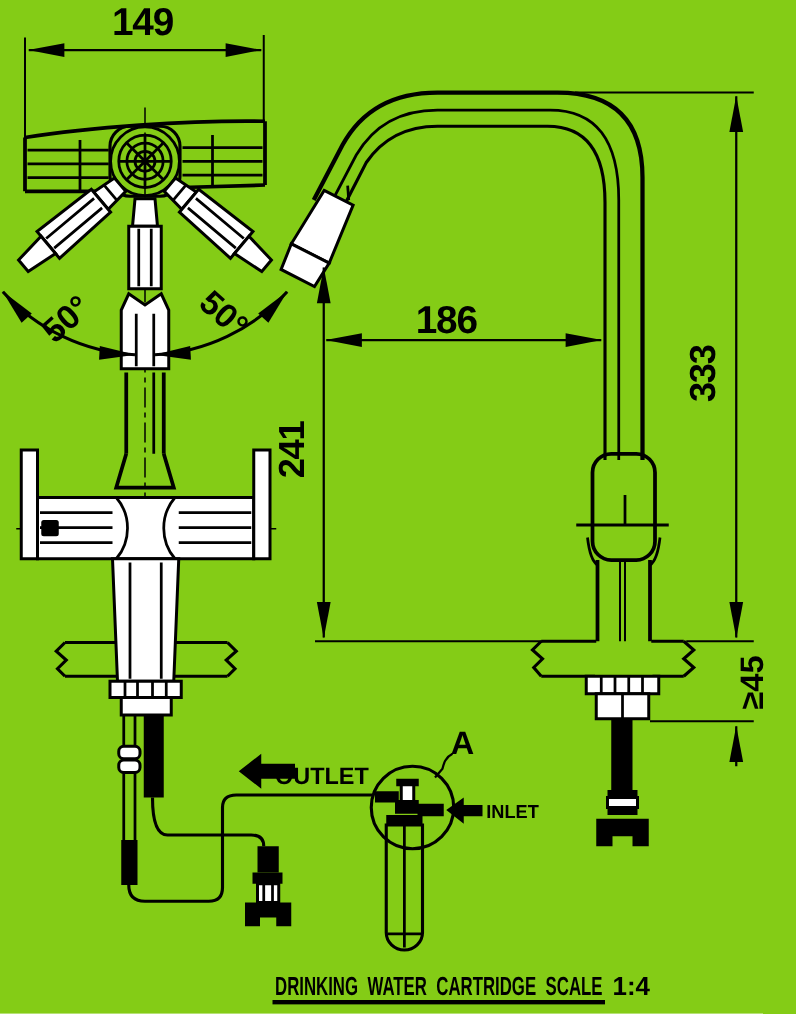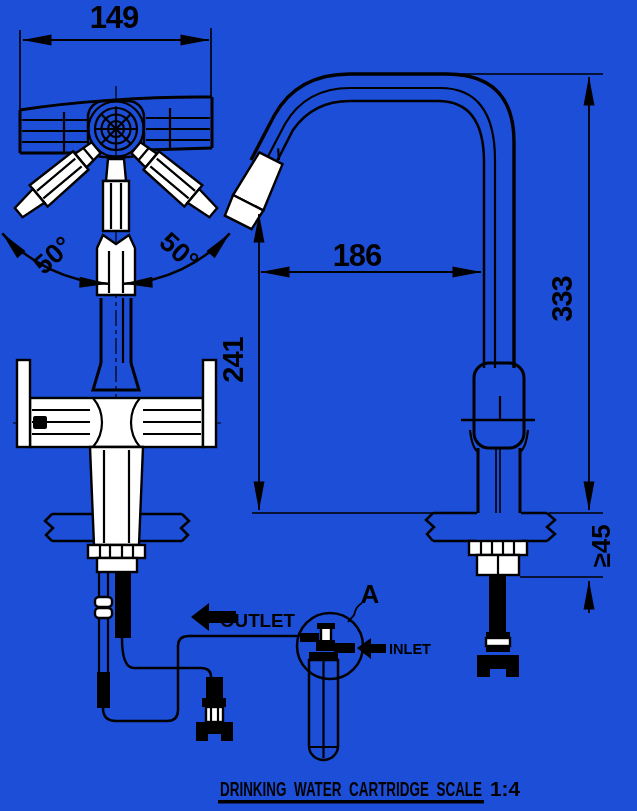--- a/index.html
+++ b/index.html
@@ -1,16 +1,16 @@
 <!DOCTYPE html>
 <html><head>
 <meta charset="utf-8">
 <style>
   html,body{margin:0;padding:0;background:#ffffff;}
-  #stage{position:relative;width:637px;height:811px;background:#1d4ed8;overflow:hidden;}
+  #stage{position:relative;width:637px;height:811px;background:#84cc16;overflow:hidden;}
   svg{position:absolute;left:0;top:0;}
   .ln{stroke:#000;fill:none;stroke-width:3;stroke-linejoin:miter;}
   .o2{stroke:#000;fill:none;stroke-width:2.2;}
   .o25{stroke:#000;fill:none;stroke-width:2.5;}
   .thin{stroke:#000;fill:none;stroke-width:1.6;}
   .dim{stroke:#000;fill:none;stroke-width:1.8;}
   .cl{stroke:#000;fill:none;stroke-width:1.2;stroke-dasharray:16 4 4 4;}
   .blk{fill:#000;stroke:none;}
   .wht{fill:#fff;stroke:#000;stroke-width:2.4;}
   text{fill:#000;font-family:"Liberation Sans", sans-serif;font-weight:bold;}

